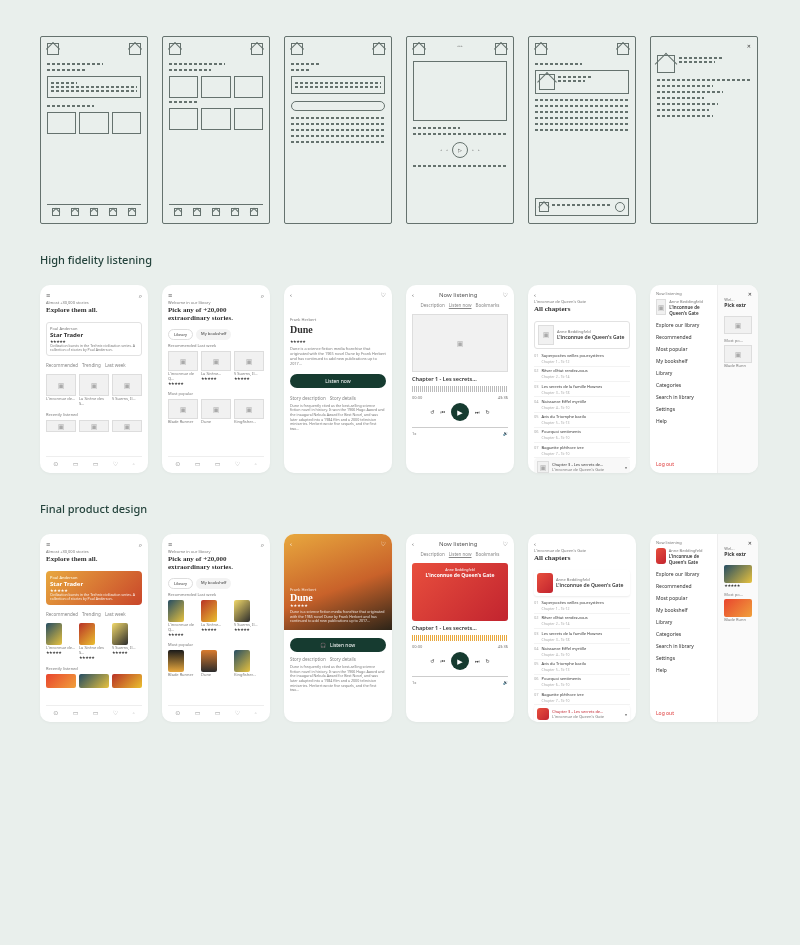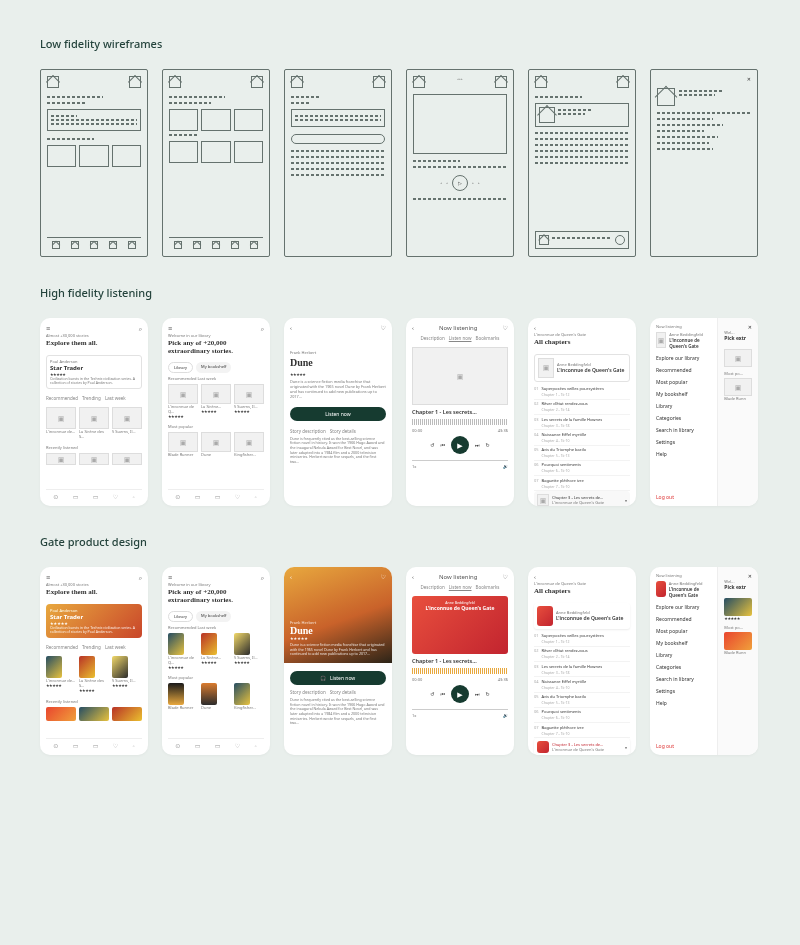--- a/index.html
+++ b/index.html
@@ -46,21 +46,20 @@
   .tvar1{background:linear-gradient(135deg,#254d63,#e8c23e)}
   .tvar2{background:linear-gradient(135deg,#b83226,#eac02f)}
   .tvar3{background:linear-gradient(135deg,#f2d96a,#2c2c2c)}
   .tvar4{background:linear-gradient(135deg,#e9452e,#f0a03b)}
 </style>
 </head>
 <body>
 
 <div class="canvas">
 
-<div class="section-title">Low fidelity wireframes</div>
 <div class="row">
   <div class="phone lofi">
     <div class="lofi-top">
           <span class="xbox"></span>
           <span class="xbox"></span>
         </div>
     <div class="squig" style="width:60%"></div>
     <div class="squig" style="width:40%"></div>
     <div class="lofi-card">
       <div class="squig" style="width:30%"></div>
@@ -447,21 +446,21 @@
       <div style="font-size:5px;font-weight:700">Pick extr</div>
       <div style="height:8px"></div>
       <div class="placeholder" style="height:18px">▣</div>
       <div class="micro" style="margin-top:4px">Most po...</div>
       <div class="placeholder" style="height:18px;margin-top:2px">▣</div>
       <div class="micro">Blade Runn</div>
     </div>
   </div>
 </div>
 
-<div class="section-title">Gate product design</div>
+<div class="section-title">Final product design</div>
 <div class="row">
 
   <div class="phone">
     <div class="ph-top">
           <span class="bars">≡</span>
           <span>⌕</span>
         </div>
     <div class="micro">Almost +30,000 stories</div>
     <div class="h1">Explore them all.</div>
     <div class="card fp-cover" style="color:#fff;border:none;padding:4px">

